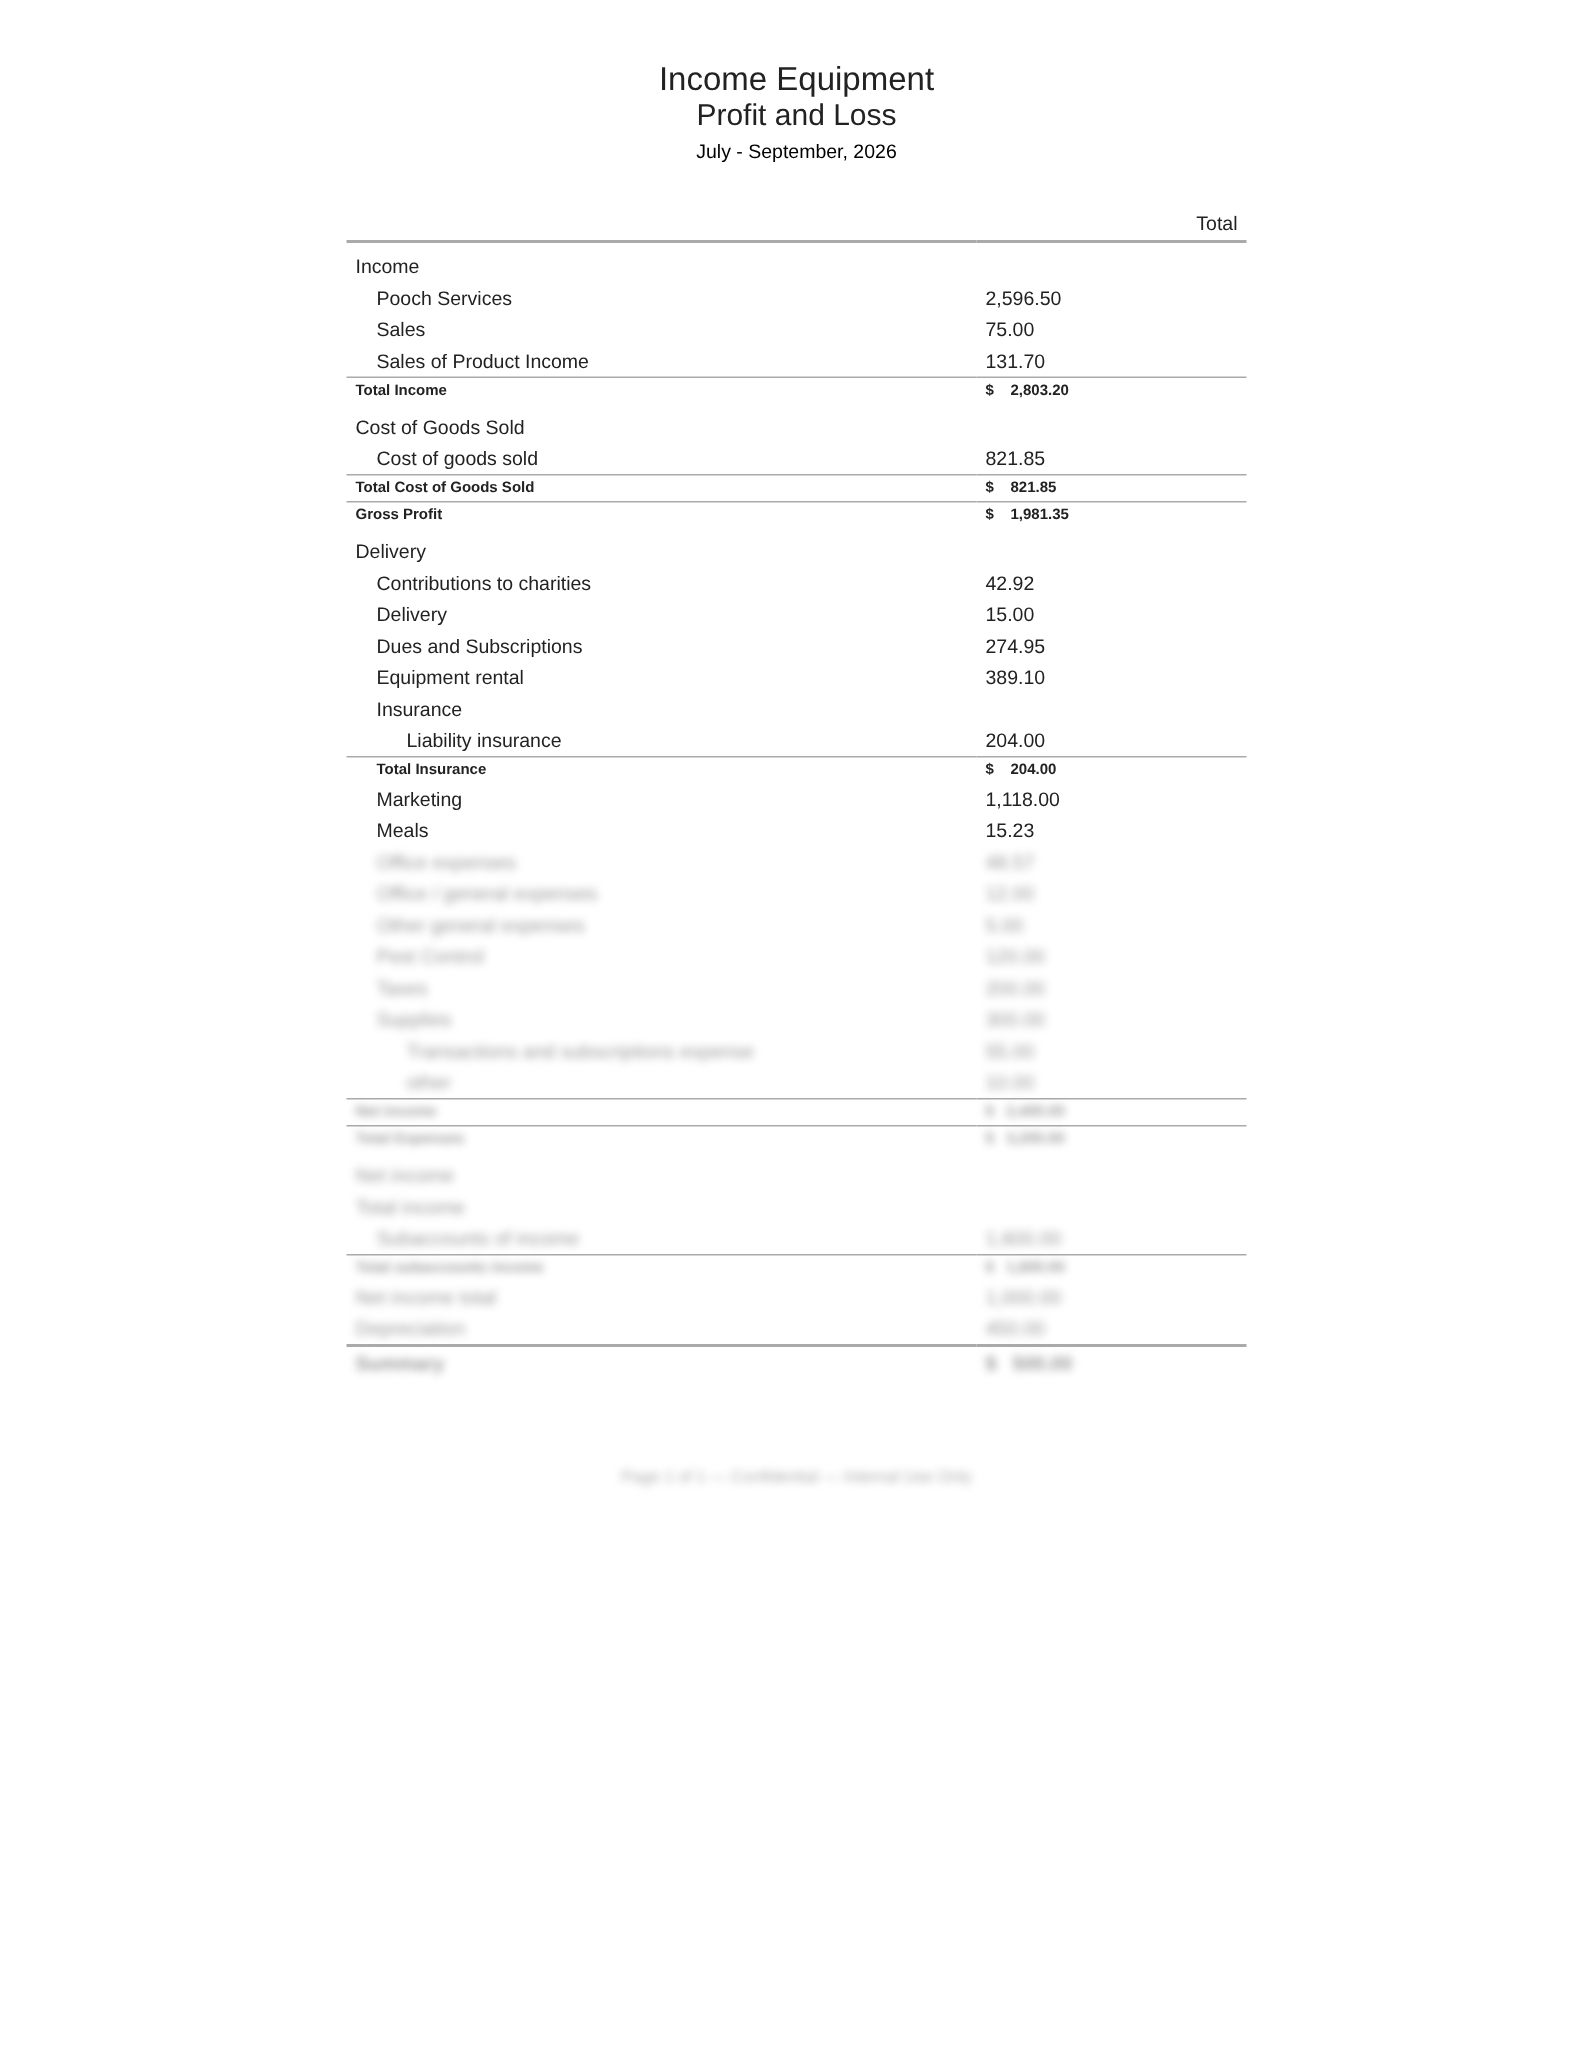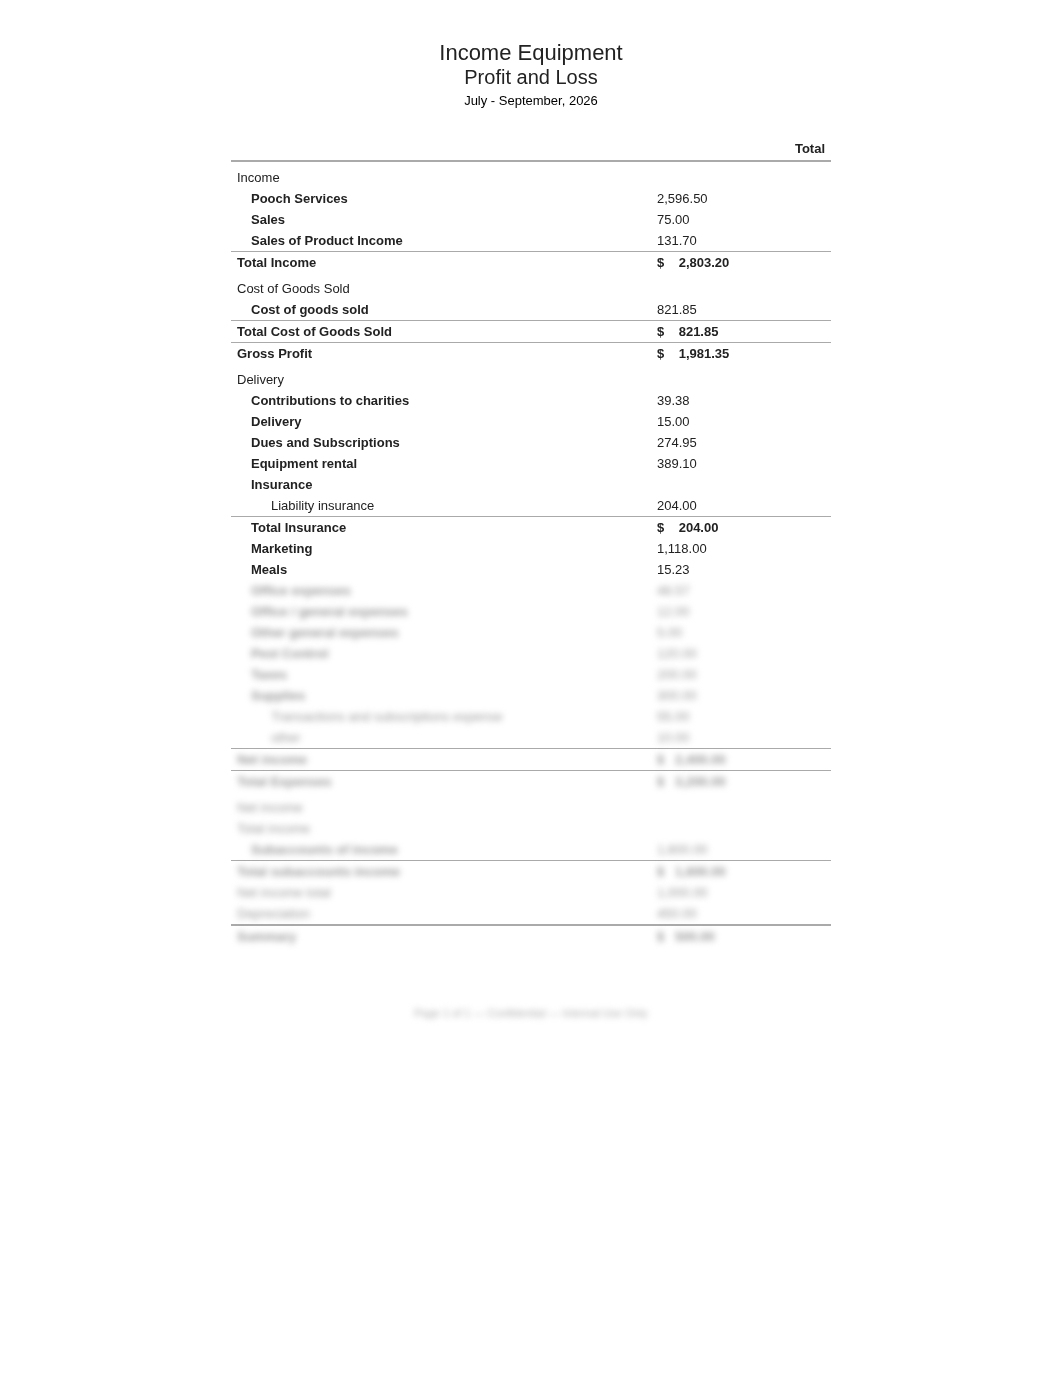--- a/index.html
+++ b/index.html
@@ -37,39 +37,39 @@
     }
     .report-table td {
       padding: 3px 6px;
       vertical-align: top;
     }
     .col-label { width: 70%; }
     .col-total { width: 30%; }
 
     .header-row td {
       text-align: right;
-      font-weight: bold;
+      font-weight: normal;
       padding-bottom: 4px;
       border-bottom: 2px solid #aaa;
       font-size: 13px;
     }
 
     .section-label td {
       font-weight: normal;
       padding-top: 8px;
       font-size: 13px;
     }
     .item-row td { font-size: 13px; }
-    .item-indent-1 td:first-child { padding-left: 20px; font-weight: bold; }
+    .item-indent-1 td:first-child { padding-left: 20px; }
     .item-indent-2 td:first-child { padding-left: 40px; }
 
     .total-row td {
       font-weight: bold;
       border-top: 1px solid #aaa;
-      font-size: 13px;
+      font-size: 10px;
     }
     .total-row-double td {
       font-weight: bold;
       border-top: 2px double #aaa;
       font-size: 13px;
     }
 
     .blurred {
       filter: blur(3px);
       color: #999;
@@ -146,21 +146,21 @@
       <td>Gross Profit</td>
       <td class="col-total">$ &nbsp;&nbsp; 1,981.35</td>
     </tr>
 
     <tr class="section-label">
       <td>Delivery</td>
       <td></td>
     </tr>
     <tr class="item-row item-indent-1">
       <td>Contributions to charities</td>
-      <td class="col-total">39.38</td>
+      <td class="col-total">42.92</td>
     </tr>
     <tr class="item-row item-indent-1">
       <td>Delivery</td>
       <td class="col-total">15.00</td>
     </tr>
     <tr class="item-row item-indent-1">
       <td>Dues and Subscriptions</td>
       <td class="col-total">274.95</td>
     </tr>
     <tr class="item-row item-indent-1">

